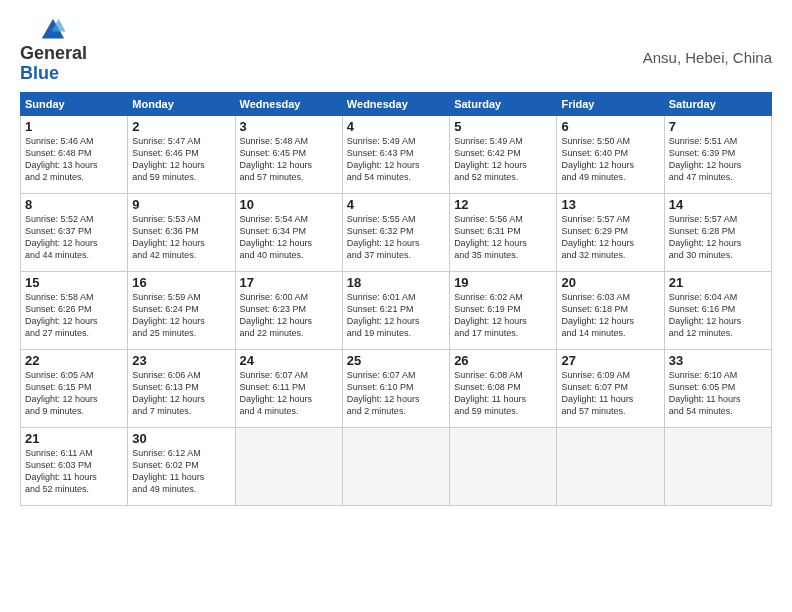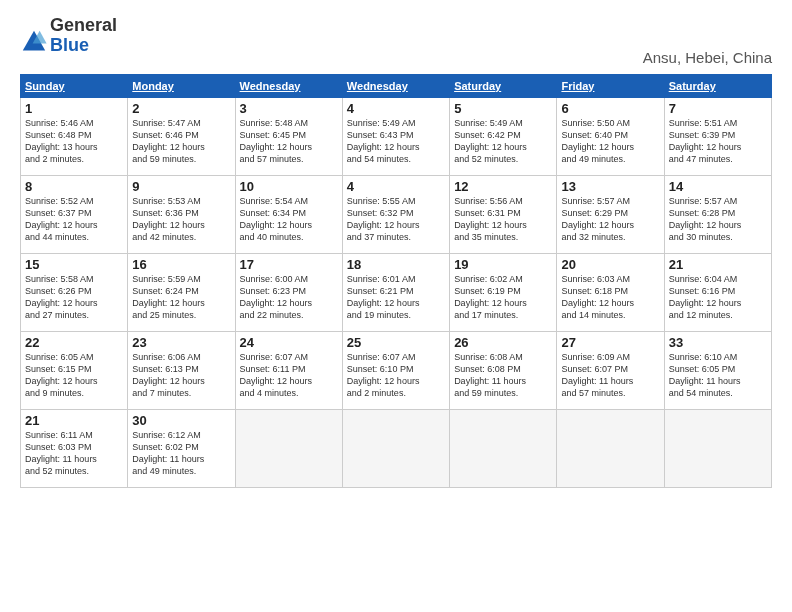--- a/index.html
+++ b/index.html
@@ -17,21 +17,22 @@
       background: #fff;
     }
     .header {
       display: flex;
       justify-content: space-between;
       align-items: flex-start;
       margin-bottom: 8px;
     }
     .logo {
       display: flex;
-      align-items: flex-end;
+      align-items: center;
+      flex-direction: column;
     }
     .logo-text {
       display: flex;
       flex-direction: column;
       line-height: 1.1;
     }
     .logo-general {
       font-size: 18px;
       font-weight: bold;
       color: #333;
@@ -66,21 +67,20 @@
       table-layout: fixed;
     }
     th {
       background-color: #1a5fb4;
       color: #fff;
       font-size: 11px;
       font-weight: bold;
       padding: 5px 4px;
       text-align: left;
       border: 1px solid #1a5fb4;
-      text-decoration: underline;
     }
     td {
       border: 1px solid #ccc;
       vertical-align: top;
       padding: 3px 4px;
       font-size: 9.5px;
       color: #333;
       height: 78px;
       background: #fff;
     }

